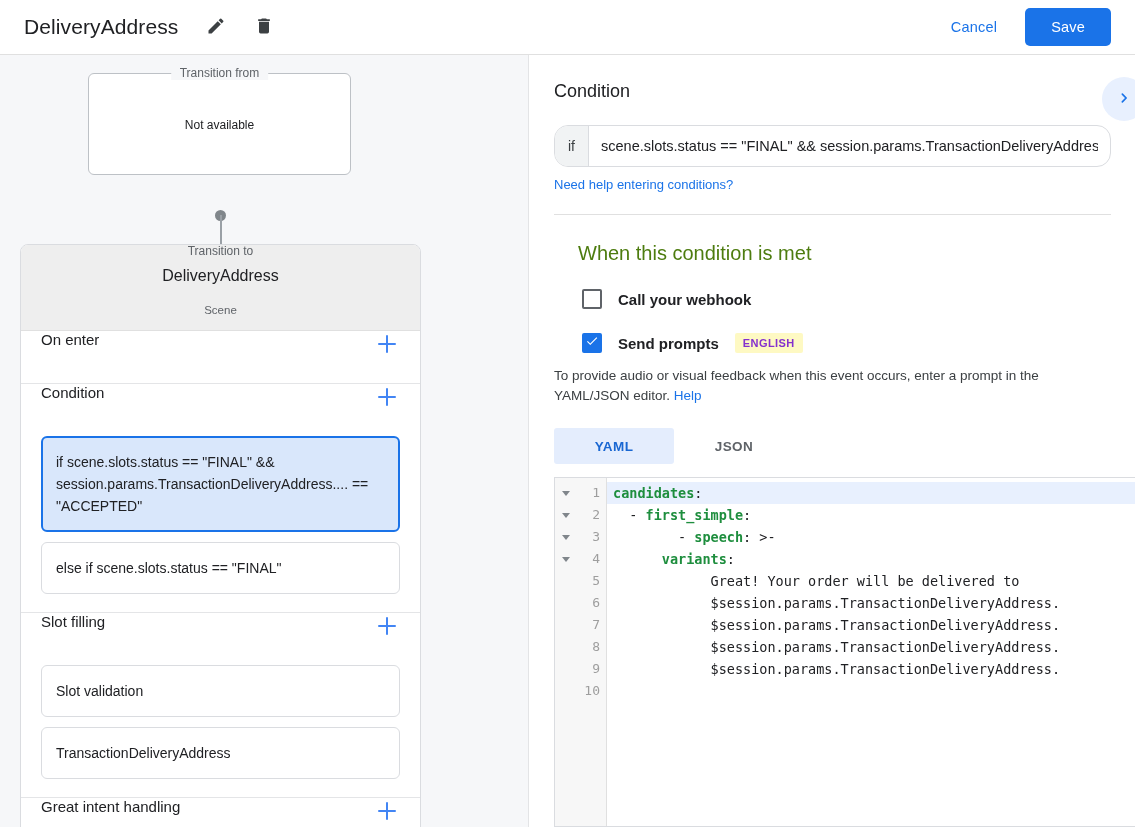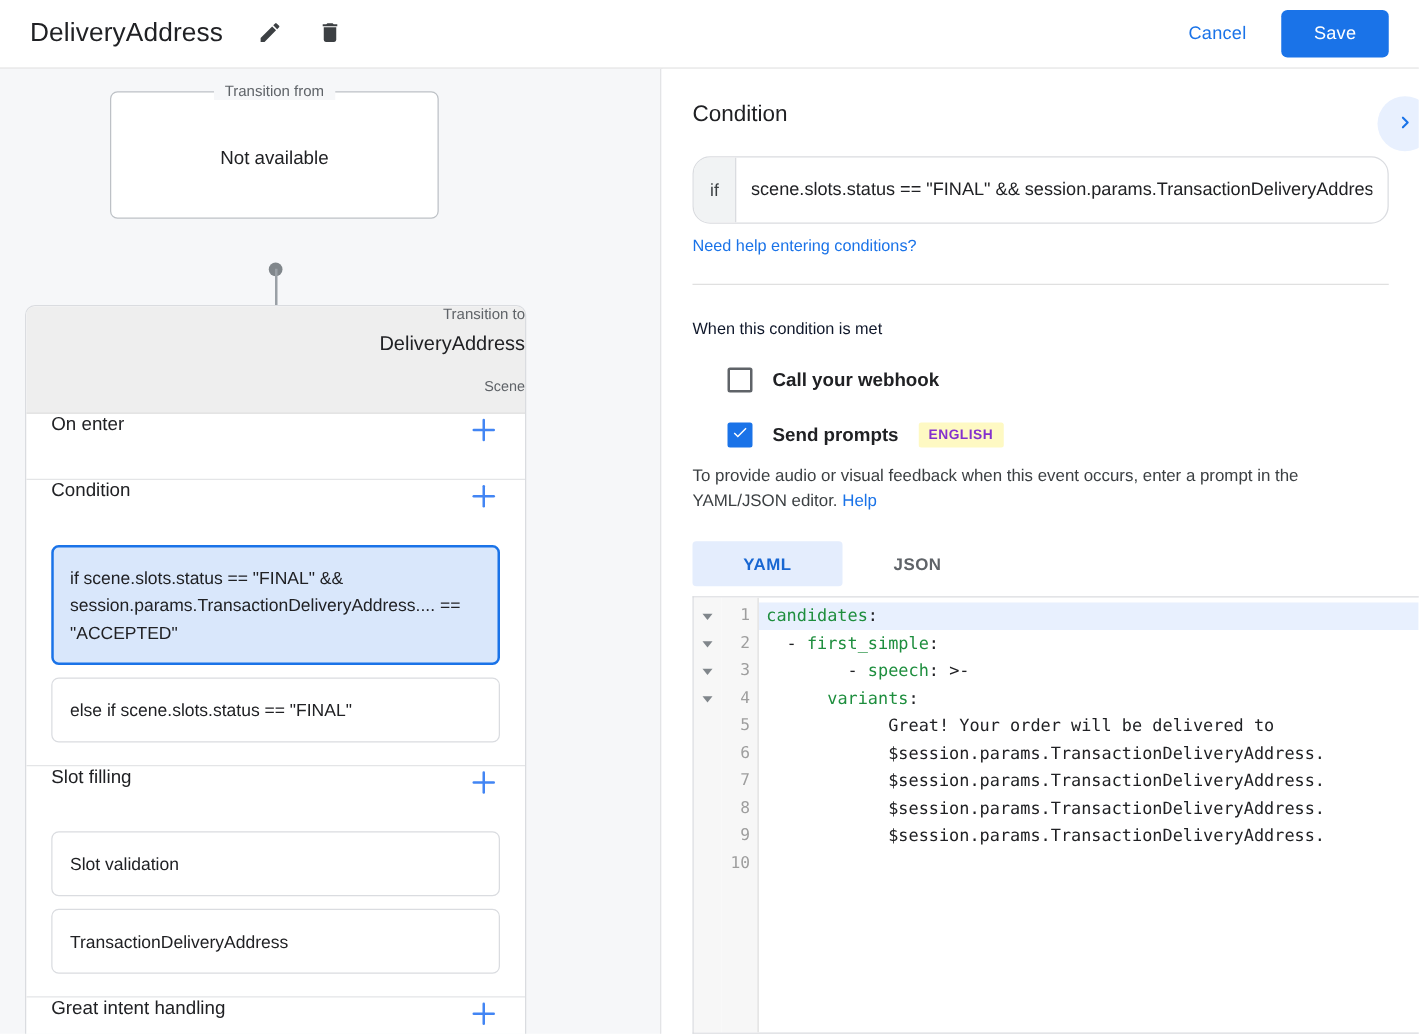--- a/index.html
+++ b/index.html
@@ -55,21 +55,21 @@
     position: absolute; top: -8px; left: 50%; transform: translateX(-50%);
     background: #f6f7f9; padding: 0 9px;
     font-size: 12px; color: #5f6368; white-space: nowrap;
   }
   .fs-from {
     left: 88px; top: 18px; width: 263px; height: 102px; padding-left: 35px;
   }
   .fs-from .legend { background: #f6f7f9; }
   .fs-from-text {
     position: absolute; left: 0; right: 0; top: 44px;
-    text-align: center; font-size: 15px; color: #202124;
+    text-align: center; font-size: 12px; color: #202124;
   }
   .connector-dot {
     position: absolute; left: 215px; top: 155px;
     width: 11px; height: 11px; border-radius: 50%; background: #80868b;
   }
   .connector-line {
     position: absolute; left: 219.5px; top: 160px; width: 2px; height: 55px;
     background: #9aa0a6;
   }
   .connector-arrow {
@@ -79,21 +79,21 @@
     border-top: 13px solid #80868b;
   }
 
   .card {
     position: absolute; left: 20px; top: 189px; width: 401px;
     background: #fff; border: 1px solid #dadce0; border-radius: 8px;
     overflow: hidden;
   }
   .card-head {
     background: #eeeeee; border-bottom: 1px solid #e0e0e0;
-    padding: 22px 0 14px; text-align: right; position: relative;
+    padding: 22px 0 14px; text-align: center; position: relative;
   }
   .card-head .legend-to {
     position: absolute; top: -1px; left: 0; right: 0;
     font-size: 12px; color: #5f6368;
   }
   .card-head-title { font-size: 16px; color: #202124; }
   .card-head-sub { font-size: 11.5px; color: #5f6368; margin-top: 19px; }
 
   .section {
     border-bottom: 1px solid #e4e5e7;
@@ -136,21 +136,21 @@
   .chevron-btn {
     position: absolute; right: -11px; top: 22px;
     width: 44px; height: 44px; border-radius: 50%;
     background: #e8f0fe; border: 0; cursor: pointer;
     display: flex; align-items: center; justify-content: center;
   }
 
   .cond-row {
     display: flex; margin-top: 23px;
     border: 1px solid #dadce0; border-radius: 14px; overflow: hidden;
-    height: 54px; background: #fff;
+    height: 42px; background: #fff;
   }
   .cond-if {
     width: 34px; background: #f1f3f4; border-right: 1px solid #dadce0;
     display: flex; align-items: center; justify-content: center;
     font-size: 14px; color: #3c4043;
   }
   .cond-input {
     flex: 1; border: 0; outline: none; padding: 0 12px;
     font-size: 14.5px; color: #202124; font-family: "Liberation Sans", sans-serif;
     background: transparent;
@@ -158,21 +158,21 @@
   .help-link {
     display: inline-block; margin-top: 10px;
     color: #1a73e8; font-size: 13px; text-decoration: none; cursor: pointer;
   }
 
   .rp-divider {
     margin-top: 21px; height: 1px; background: #e0e0e0; width: 100%;
   }
 
   .rp-sec-bottom { padding: 27px 24px 0 24px; }
-  .rp-subtitle { font-size: 13px; color: #0f172a; }
+  .rp-subtitle { font-size: 20px; color: #4d7c0f; margin-left: 24px; }
 
   .check-row { display: flex; align-items: center; margin-top: 24px; padding-left: 28px; }
   .cbox {
     width: 20px; height: 20px; border: 2px solid #5f6368; border-radius: 2px;
     background: #fff; cursor: pointer; flex: none;
   }
   .cbox.checked {
     background: #1a73e8; border-color: #1a73e8;
     display: flex; align-items: center; justify-content: center;
   }
@@ -229,21 +229,21 @@
   }
   .code {
     flex: 1; padding-top: 4px; position: relative; overflow: hidden;
   }
   .cline {
     height: 22px; line-height: 22px; white-space: pre;
     font-family: "DejaVu Sans Mono", monospace; font-size: 13.5px;
     color: #202124; padding-left: 6px;
   }
   .cline.hl { background: #e8f0fe; }
-  .k { color: #1e8e3e; }
+  .k { color: #1e8e3e; font-weight: bold; }
   .p { color: #202124; }
 </style>
 </head>
 <body>
 
 <div class="topbar">
   <div class="topbar-title">DeliveryAddress</div>
 
   <button class="icon-btn">
     <span>

